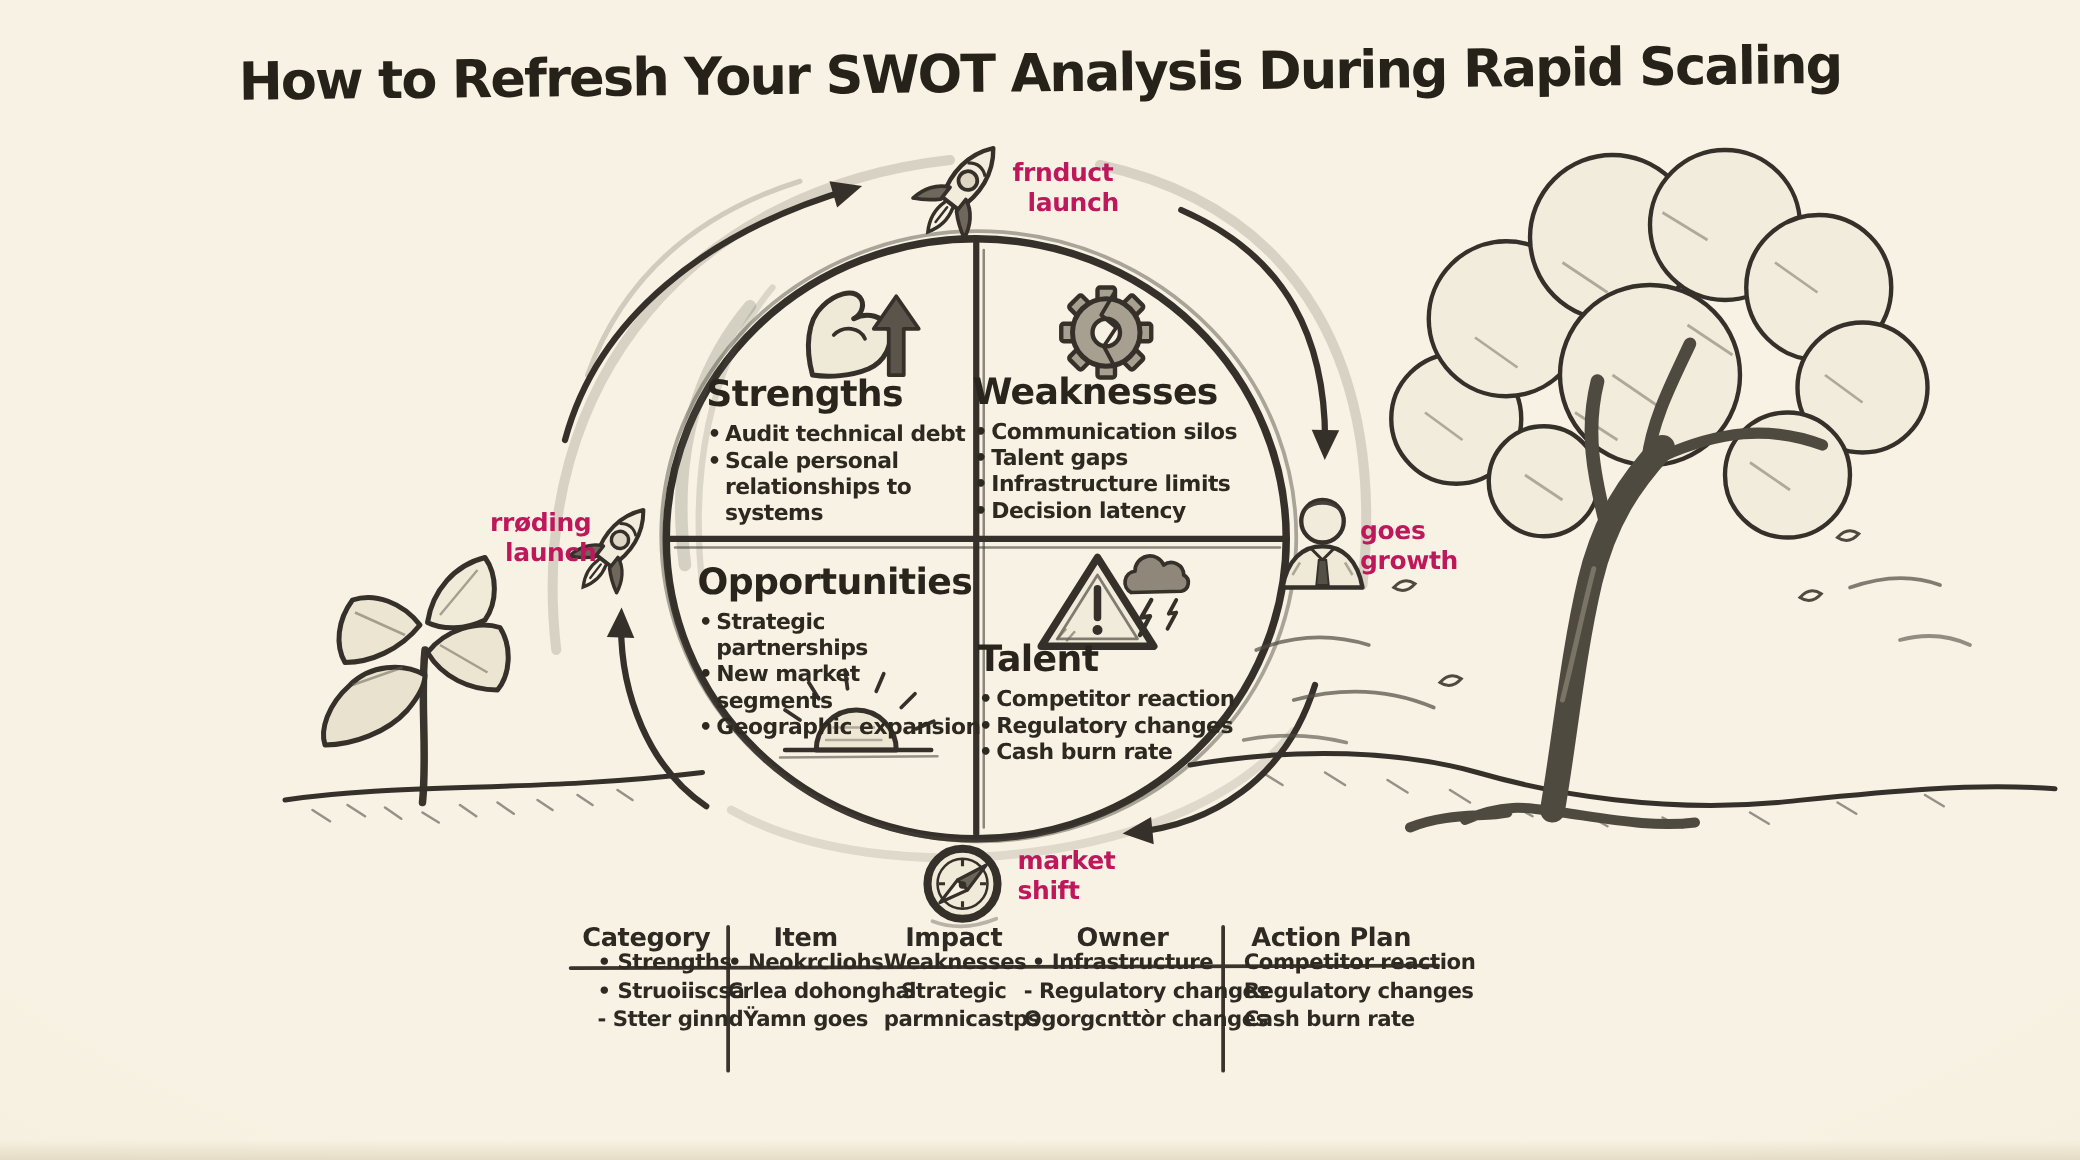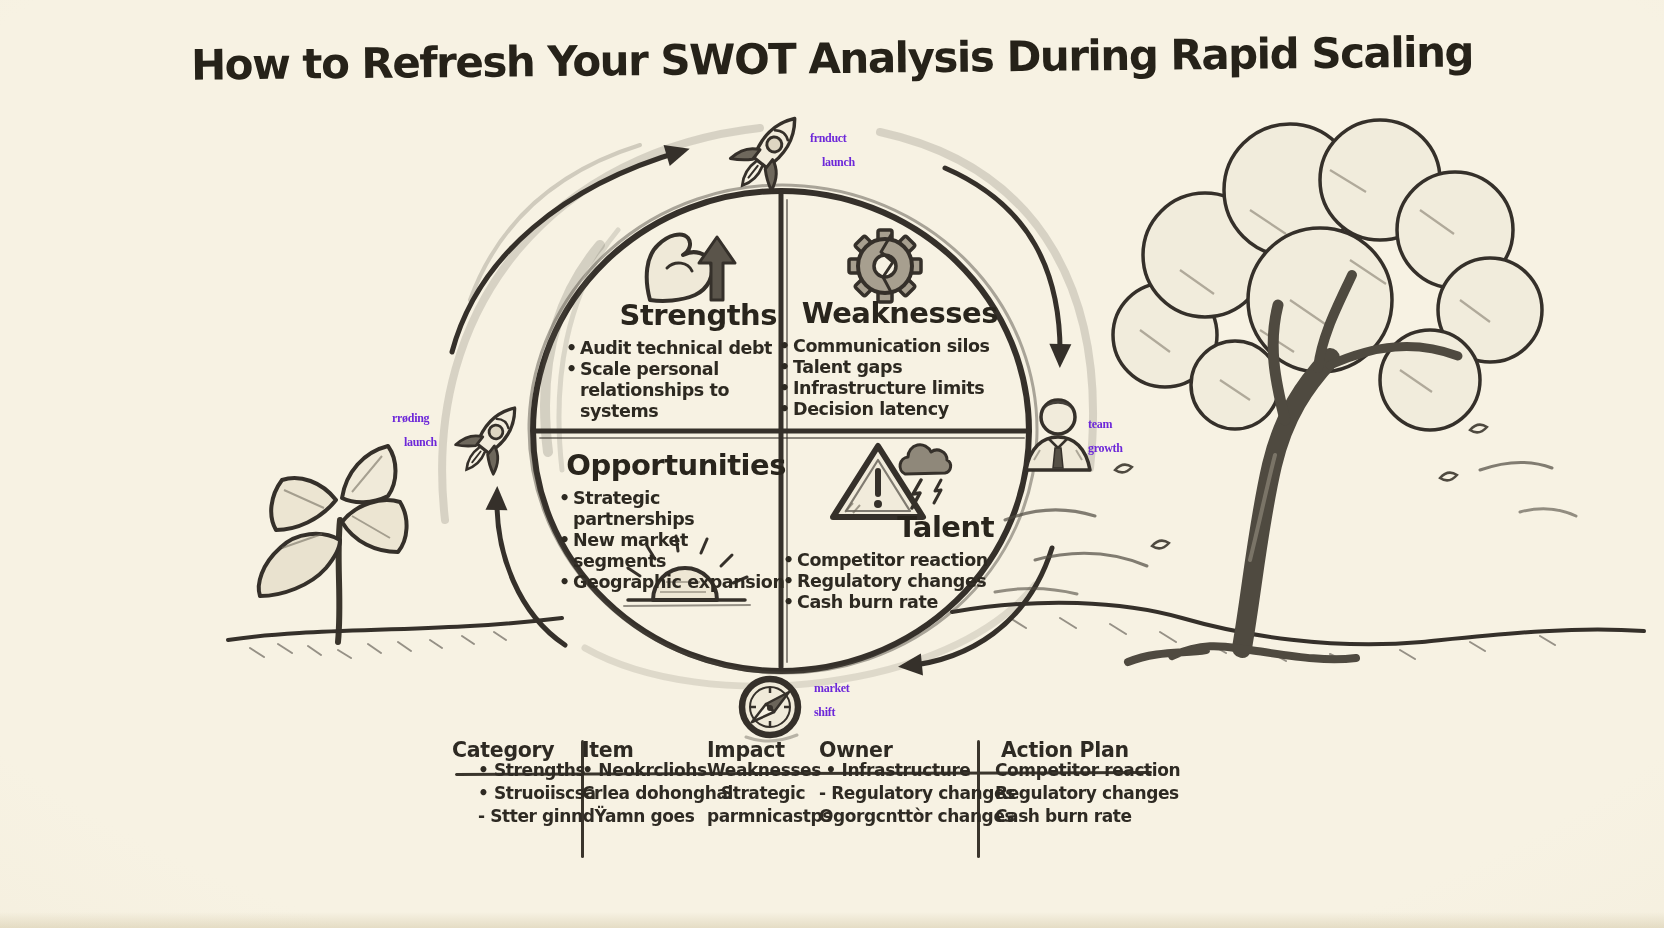--- a/index.html
+++ b/index.html
@@ -11,38 +11,38 @@
   }
   .abs{position:absolute;}
   #title{
     left:0; top:34px; width:1664px; text-align:center;
     font-size:42px; font-weight:bold; letter-spacing:-1.5px;
     transform:rotate(-0.6deg); color:#262219;
   }
   
   .qblock{position:absolute;}
   .qtitle{
-    font-size:29px; font-weight:bold; text-align:right;
+    font-size:29px; font-weight:bold; text-align:left;
     letter-spacing:-0.5px; margin-bottom:6px; color:#29251d;
   }
   .qitem{
     position:relative; font-size:17.5px; font-weight:bold; line-height:21px;
     padding-left:15px; letter-spacing:-0.4px; color:#2d2921; text-align:left;
   }
   .qitem::before{content:"•"; position:absolute; left:1px; top:0;}
   
-  .cyclabel{position:absolute; font-size:12px; font-weight:bold; line-height:24px; letter-spacing:-0.3px; color:#6d28d9;font-family:Liberation Serif, serif;}
+  .cyclabel{position:absolute; font-size:20px; font-weight:bold; line-height:24px; letter-spacing:-0.3px; color:#be185d;}
   .cyclabel .l2{display:block; padding-left:12px;}
   
   #swot-table{
     position:absolute; left:452px; top:736px; width:702px;
     display:grid; grid-template-columns:130px 125px 112px 158px 177px;
     grid-auto-rows:23px; row-gap:0;
   }
-  .th{font-size:20.5px; font-weight:bold; letter-spacing:-0.3px; padding-top:2px; margin-bottom:11px;}
+  .th{font-size:20.5px; font-weight:bold; text-align:center; letter-spacing:-0.3px; padding-top:2px; margin-bottom:11px;}
   .th.left{text-align:left; padding-left:24px;}
   .td{font-size:17px; font-weight:bold; letter-spacing:-0.4px; white-space:nowrap; line-height:22px;}
   .td.c{text-align:center;}
   .td.l1{padding-left:26px;}
   .td.l3{padding-left:18px;}
   .tline{position:absolute; background:#3a352c;}
   #rule-h{left:455px; top:772px; width:697px; height:3px; transform:rotate(-0.15deg); border-radius:2px;}
   #div-v1{left:581px; top:740px; width:2.5px; height:118px; border-radius:2px;}
   #div-v2{left:977px; top:740px; width:2.5px; height:118px; border-radius:2px;}
   #bottom-shade{left:0; bottom:0; width:1664px; height:16px;
@@ -270,21 +270,21 @@
 
 <div class="cyclabel" style="left:810px;top:126px">
   <span>frnduct</span>
   <span class="l2">launch</span>
 </div>
 <div class="cyclabel" style="left:392px;top:406px">
   <span>rrøding</span>
   <span class="l2">launch</span>
 </div>
 <div class="cyclabel" style="left:1088px;top:412px">
-  <span>team</span>
+  <span>goes</span>
   <span class="l2" style="padding-left:0">growth</span>
 </div>
 <div class="cyclabel" style="left:814px;top:676px">
   <span>market</span>
   <span class="l2" style="padding-left:0">shift</span>
 </div>
 
 <div class="tline" id="rule-h"></div>
 <div class="tline" id="div-v1"></div>
 <div class="tline" id="div-v2"></div>

